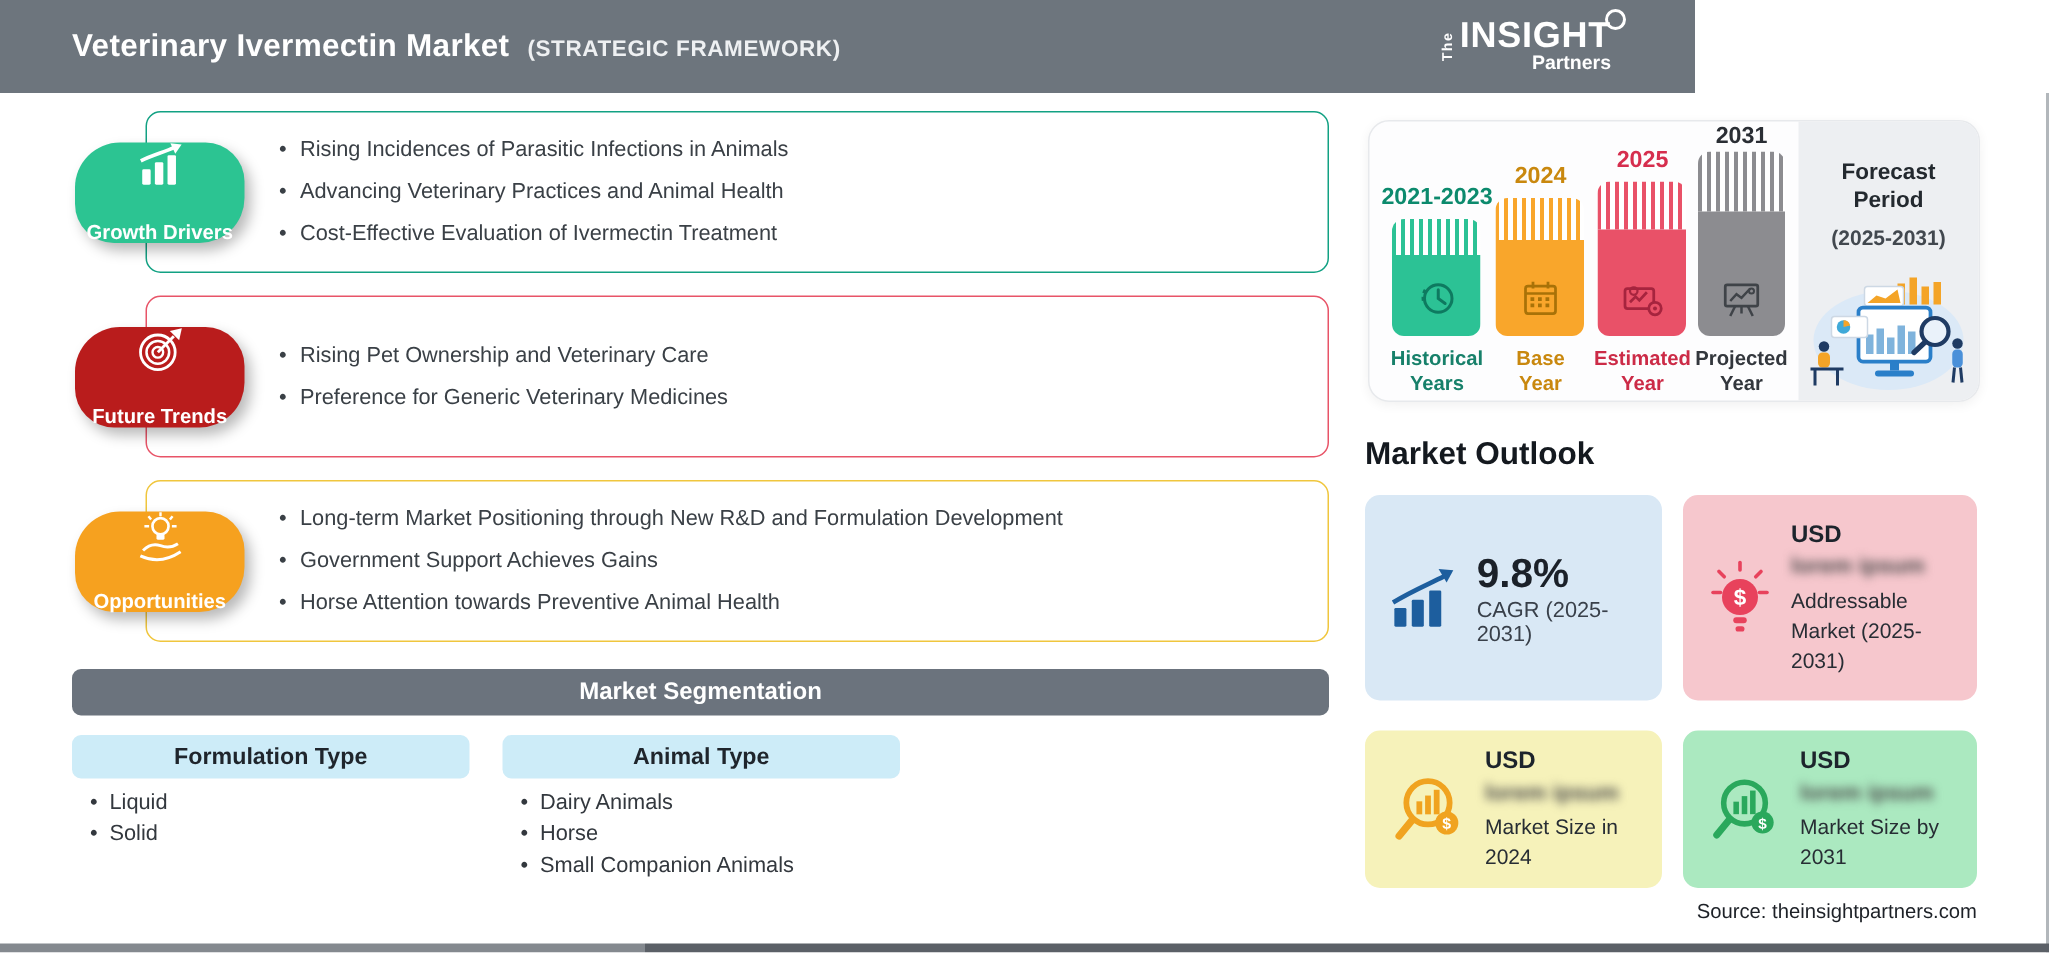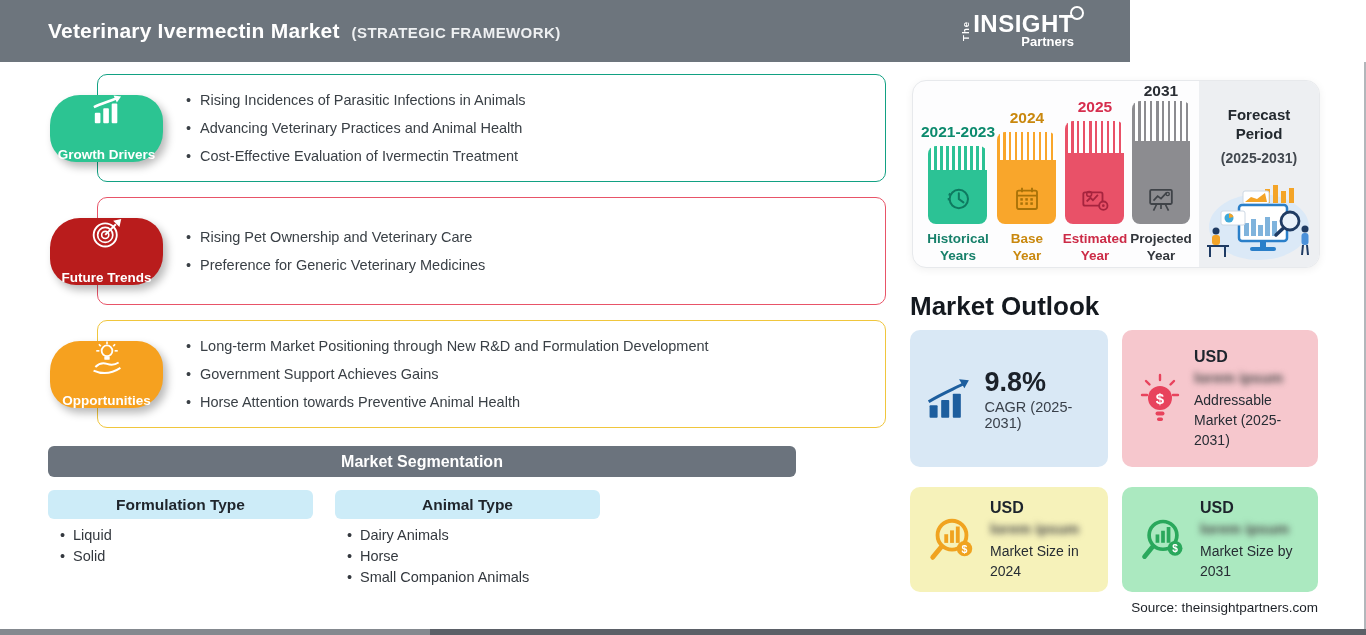--- a/index.html
+++ b/index.html
@@ -26,21 +26,21 @@
   .feature-box ul { list-style:none; }
   .feature-box li { position:relative; font-size:14.5px; color:#3a4046; line-height:28px; padding-left:14px; }
   .feature-box li::before { content:"•"; position:absolute; left:0; top:0; color:#3a4046; }
   .badge { position:absolute; width:113px; height:67px; border-radius:30px 26px 30px 26px;
            display:flex; flex-direction:column; align-items:center; justify-content:space-between; gap:2px;
            box-shadow:4px 5px 9px rgba(0,0,0,.28); z-index:2; }
   .badge-label { color:#fff; font-size:13.5px; font-weight:bold; white-space:nowrap; }
   .badge svg { display:block; }
 
   
-  .seg-bar { position:absolute; left:48px; top:446px; width:748px; height:31px; background:#6b737d;
+  .seg-bar { position:absolute; left:48px; top:446px; width:838px; height:31px; background:#6b737d;
              border-radius:6px; display:flex; align-items:center; justify-content:center; }
   .seg-bar span { color:#fff; font-size:16px; font-weight:bold; }
   .seg-head { position:absolute; top:490px; height:29px; background:#cdecf8; border-radius:6px;
               display:flex; align-items:center; justify-content:center; font-size:15.5px; font-weight:bold; color:#1f252c; }
   .seg-list { position:absolute; list-style:none; }
   .seg-list li { position:relative; font-size:14.5px; color:#33383e; line-height:21px; padding-left:13px; }
   .seg-list li::before { content:"•"; position:absolute; left:0; top:0; color:#33383e; }
 
   
   .timeline { position:absolute; left:912px; top:80px; width:408px; height:188px; background:#fdfdfe;
@@ -50,21 +50,21 @@
   .forecast-line { font-size:15px; font-weight:bold; color:#23292f; line-height:19px; }
   .forecast-range { font-size:14px; font-weight:600; color:#42484f; margin-top:7px; }
   .forecast-illo { position:absolute; left:50%; transform:translateX(-50%); bottom:4px; }
   .tbar { position:absolute; border-radius:8px; overflow:hidden; display:flex; flex-direction:column; }
   .tbar .stripes { width:100%; }
   .tbar .solid { flex:1; display:flex; align-items:flex-end; justify-content:center; padding-bottom:10px; }
   .tbar-year { position:absolute; width:80px; text-align:center; font-size:15.5px; font-weight:bold; }
   .tbar-cap { position:absolute; width:80px; text-align:center; font-size:13.5px; font-weight:bold; line-height:17px; }
 
   
-  .outlook-heading { position:absolute; left:910px; top:291px; font-size:26px; font-weight:bold; color:#14191f; }
+  .outlook-heading { position:absolute; left:910px; top:291px; font-size:21px; font-weight:bold; color:#14191f; }
   .card { position:absolute; border-radius:10px; display:flex; align-items:center; padding:0 12px 0 16px; }
   .card .txt { margin-left:12px; }
   .card-big { font-size:27px; font-weight:800; color:#1b2129; line-height:30px; }
   .card-sub { font-size:14.5px; color:#39404a; margin-top:2px; }
   .card-usd { font-size:16px; font-weight:bold; color:#1d242c; }
   .card-blur { font-size:15px; font-weight:bold; color:#4c4c4c; filter:blur(3.2px); margin:3px 0 4px; }
   .card-label { font-size:14px; color:#272d34; line-height:20px; }
   .source { position:absolute; right:48px; top:600px; font-size:13.5px; color:#1d2127; }
 
   

